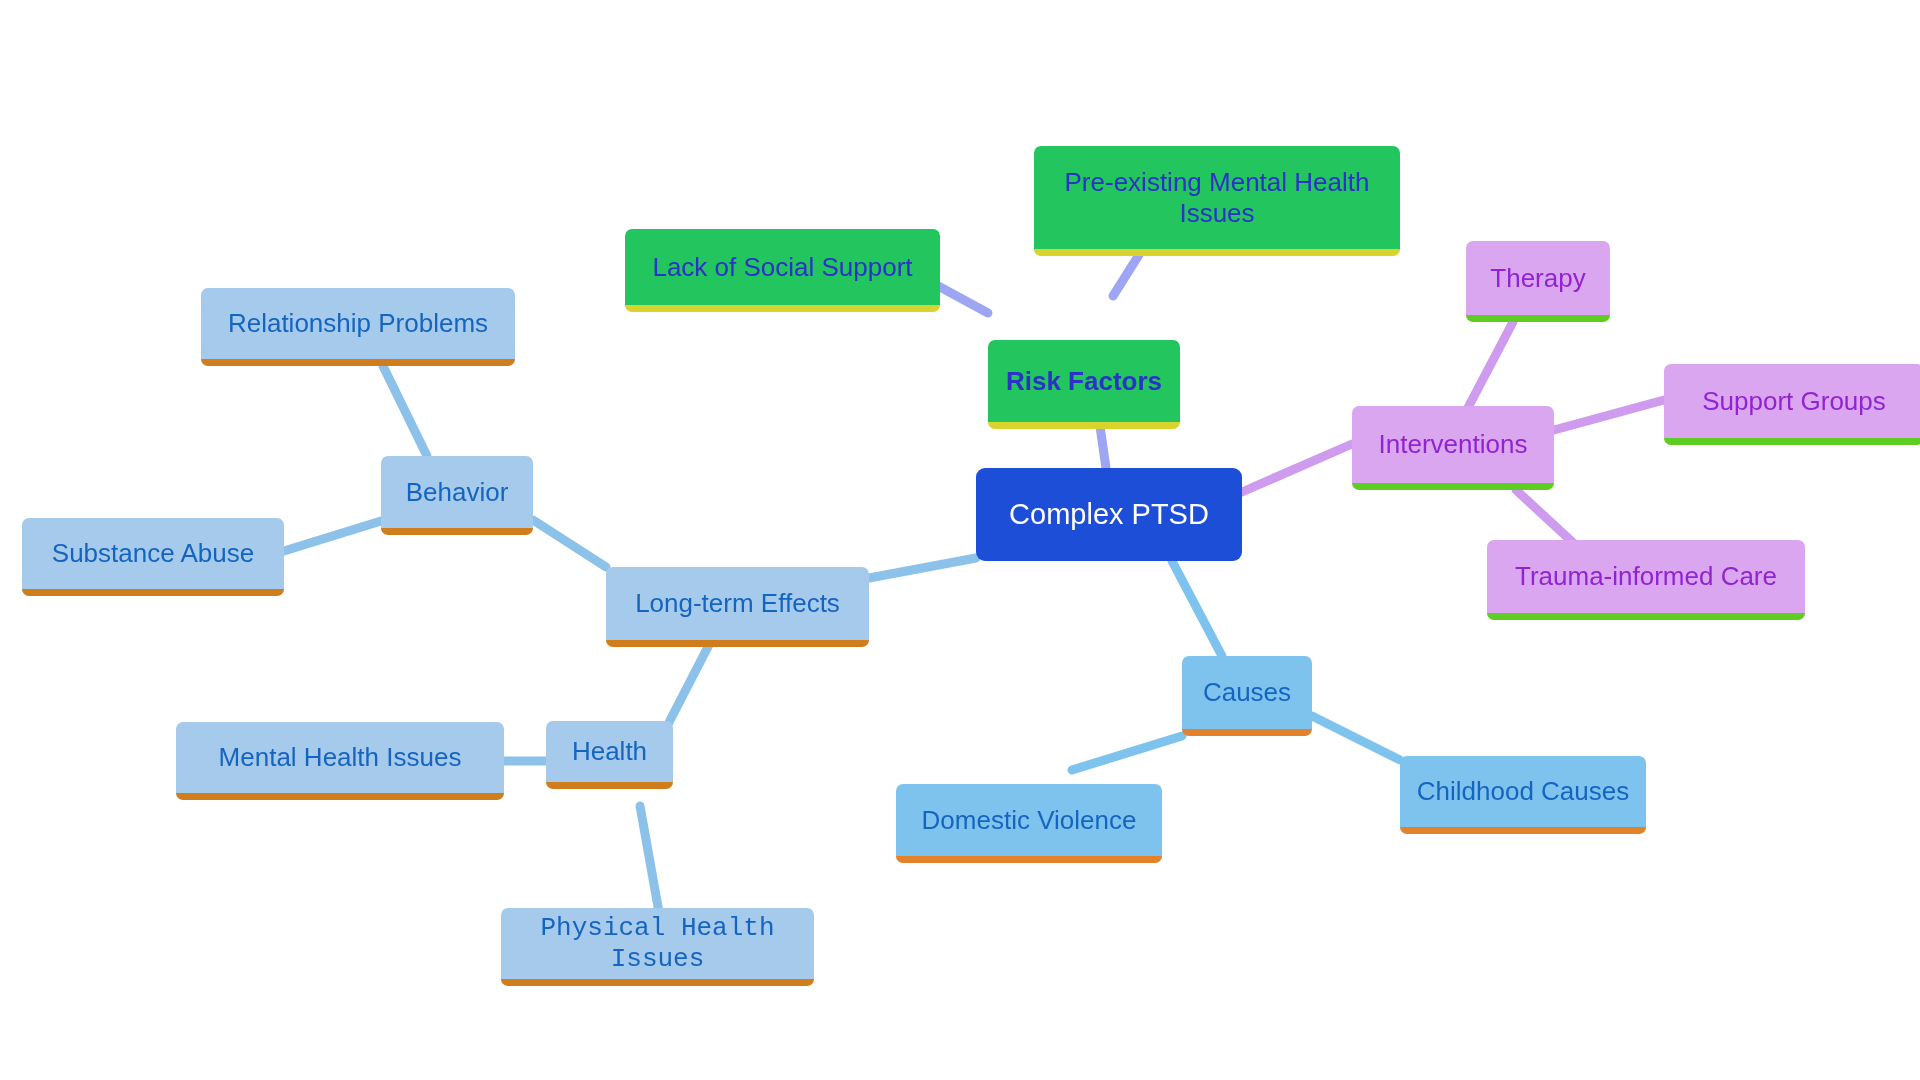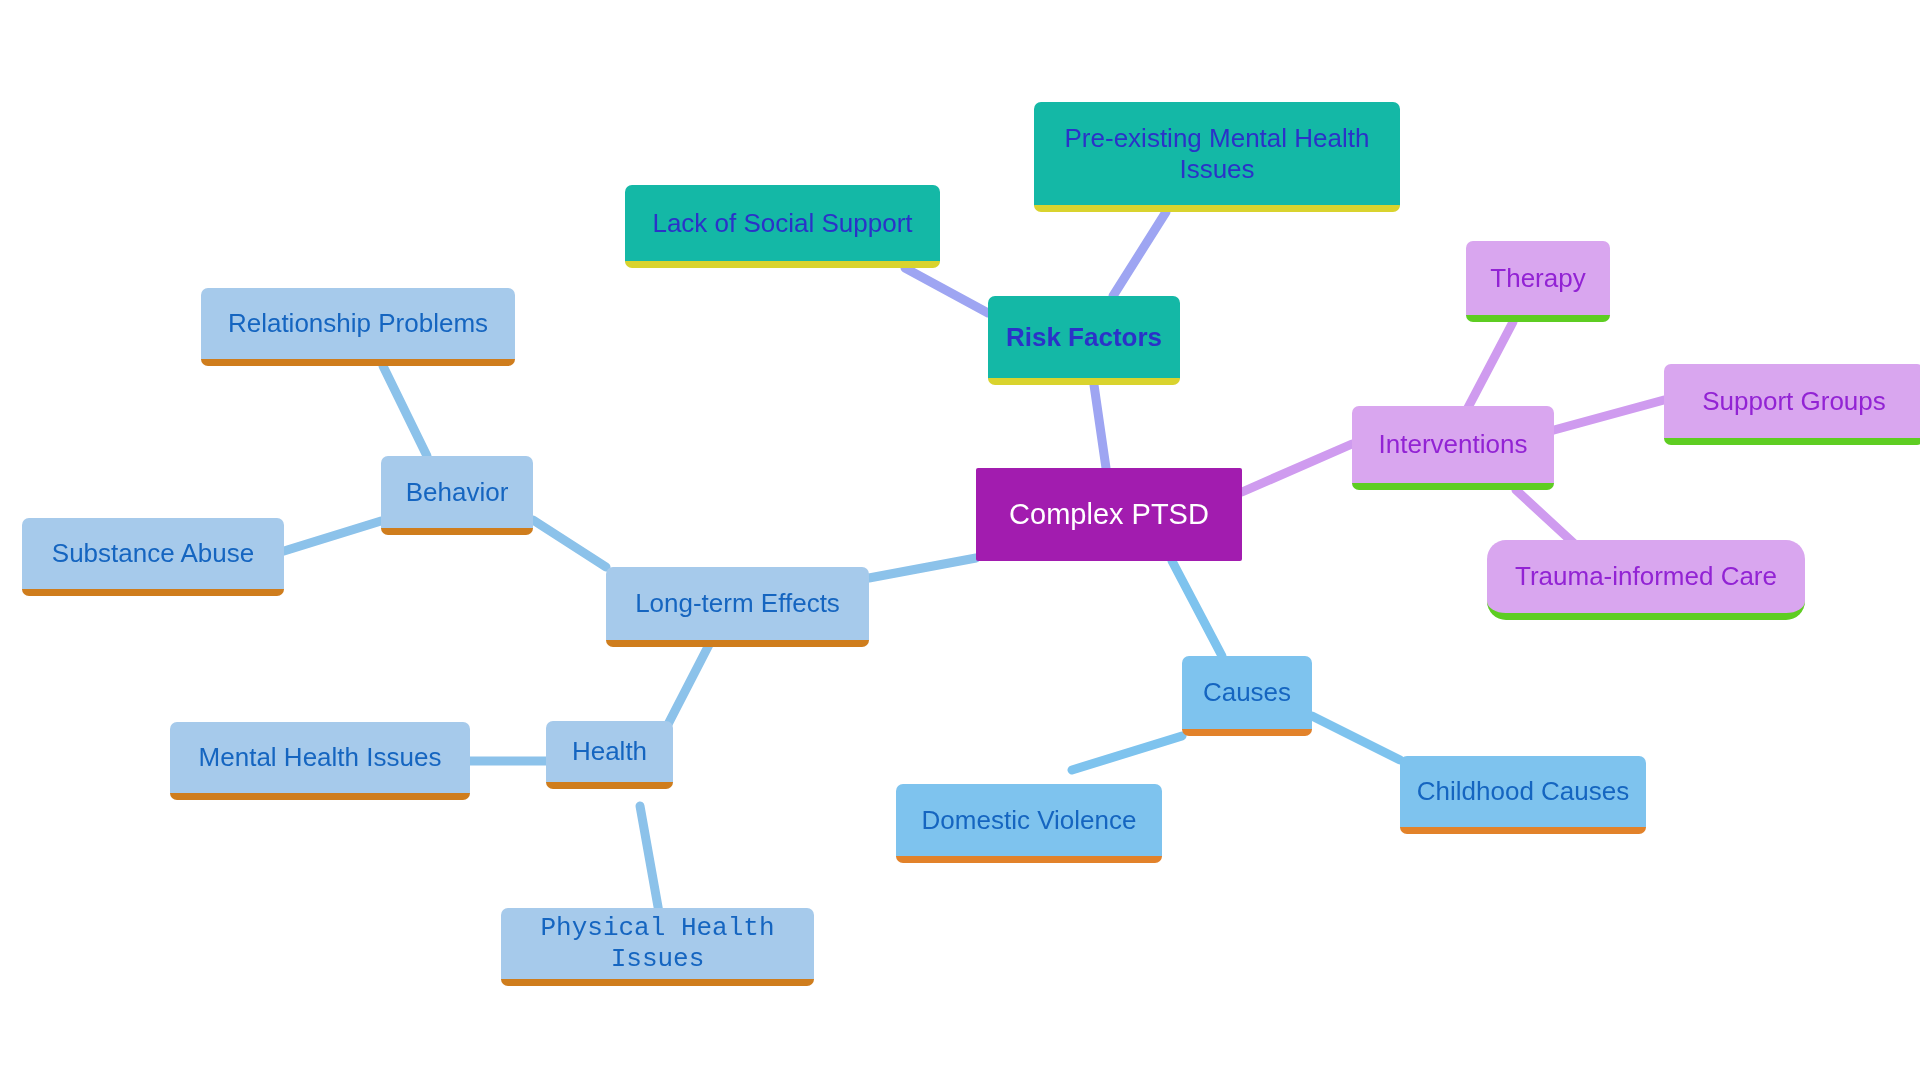--- a/index.html
+++ b/index.html
@@ -40,31 +40,32 @@
     z-index: 5;
   }
   .node .label {
     display: block;
     width: 100%;
     padding: 0 14px;
     box-sizing: border-box;
   }
   
   .n-root {
-    background: #a21caf;
+    background: #1d4ed8;
     color: #ffffff;
-    border-radius: 2px;
+    border-radius: 9px;
     font-size: 29px;
   }
   
   .n-peri {
-    background: #14b8a6;
+    background: #22c55e;
     color: #2b32c8;
     border-bottom: 7px solid #d9d32e;
     font-size: 26px;
+    margin-top: 44px;
   }
   
   .n-blue-soft {
     background: #a6caeb;
     color: #1565c0;
     border-bottom: 7px solid #cf7d1d;
     font-size: 26px;
   }
   
   .n-blue-sat {
@@ -132,21 +133,21 @@
   </div>
 
   <div class="node n-orchid" style="left:1466px; top:241px; width:144px; height:81px;">
     <span class="label">Therapy</span>
   </div>
 
   <div class="node n-orchid" style="left:1664px; top:364px; width:260px; height:81px;">
     <span class="label">Support Groups</span>
   </div>
 
-  <div class="node n-orchid" style="left:1487px; top:540px; width:318px; height:80px;border-radius:19px;">
+  <div class="node n-orchid" style="left:1487px; top:540px; width:318px; height:80px;">
     <span class="label">Trauma-informed Care</span>
   </div>
 
   <div class="node n-blue-sat" style="left:1182px; top:656px; width:130px; height:80px;">
     <span class="label">Causes</span>
   </div>
 
   <div class="node n-blue-sat" style="left:896px; top:784px; width:266px; height:79px;">
     <span class="label">Domestic Violence</span>
   </div>
@@ -168,21 +169,21 @@
   </div>
 
   <div class="node n-blue-soft" style="left:22px; top:518px; width:262px; height:78px;">
     <span class="label">Substance Abuse</span>
   </div>
 
   <div class="node n-blue-soft" style="left:546px; top:721px; width:127px; height:68px;">
     <span class="label">Health</span>
   </div>
 
-  <div class="node n-blue-soft" style="left:170px; top:722px; width:300px; height:78px;">
+  <div class="node n-blue-soft" style="left:176px; top:722px; width:328px; height:78px;">
     <span class="label">Mental Health Issues</span>
   </div>
 
   <div class="node n-blue-soft" style="left:501px; top:908px; width:313px; height:78px;font-family:Liberation Mono, monospace;">
     <span class="label">Physical Health Issues</span>
   </div>
 
 </div>
 
 </body></html>

